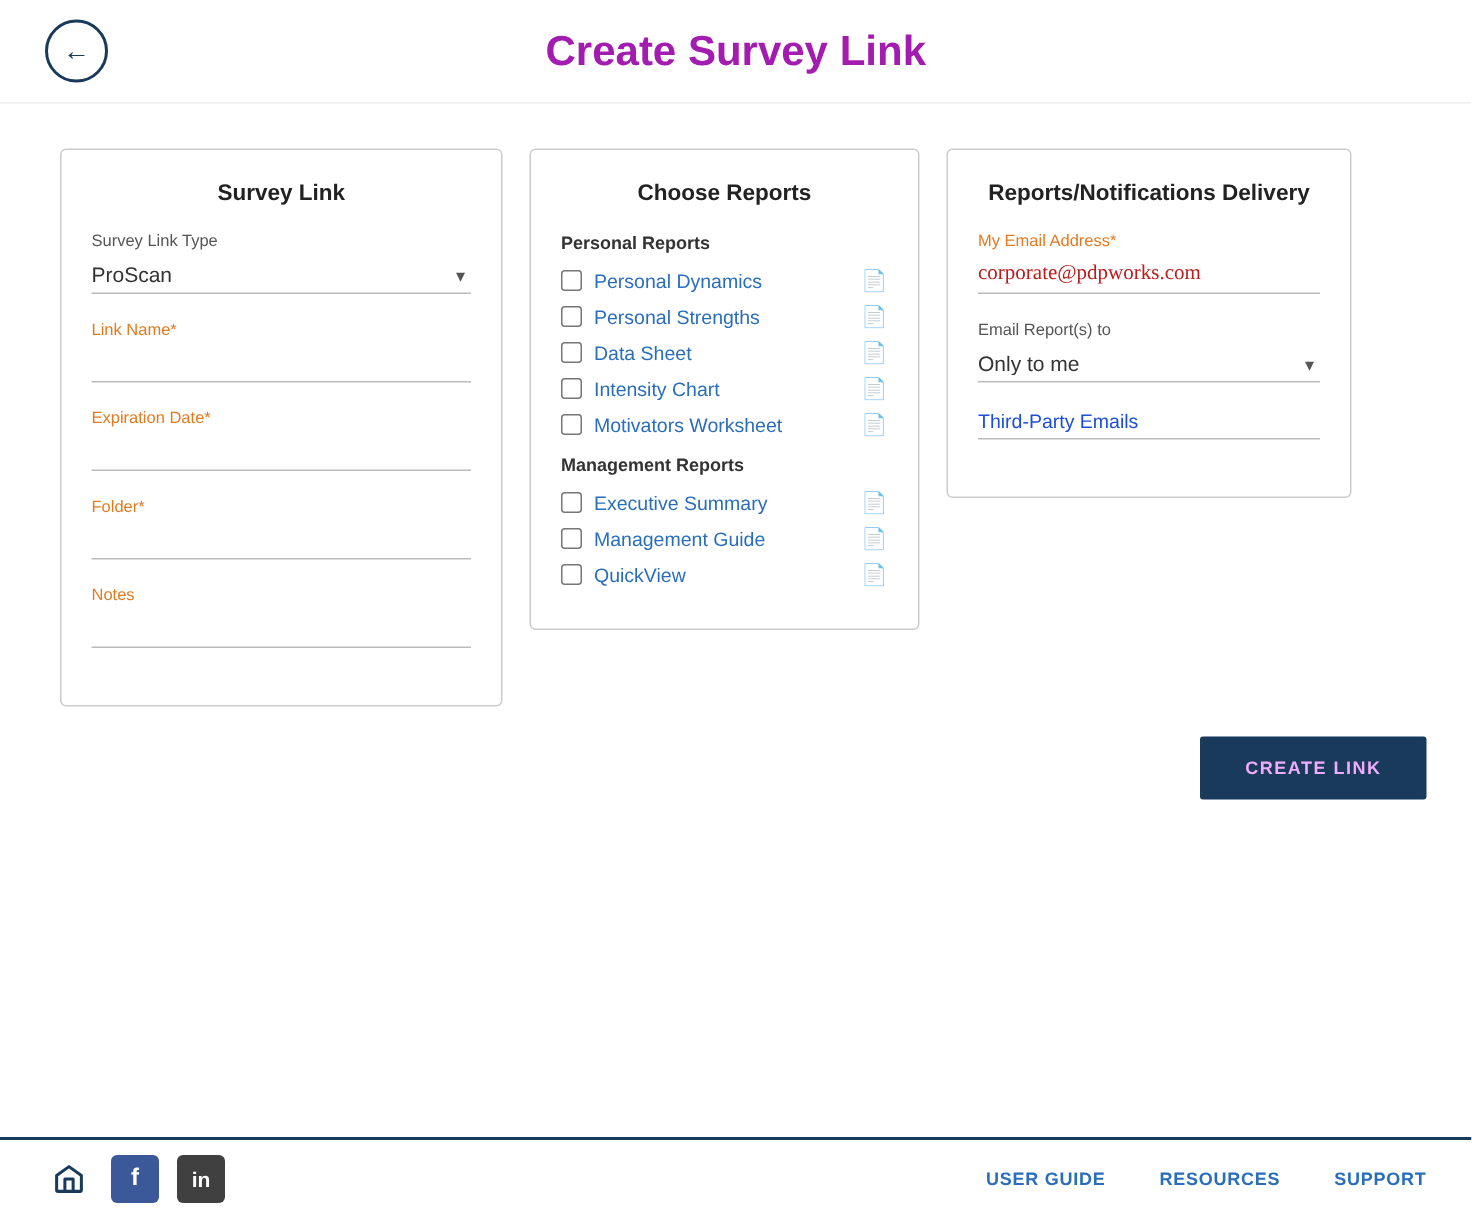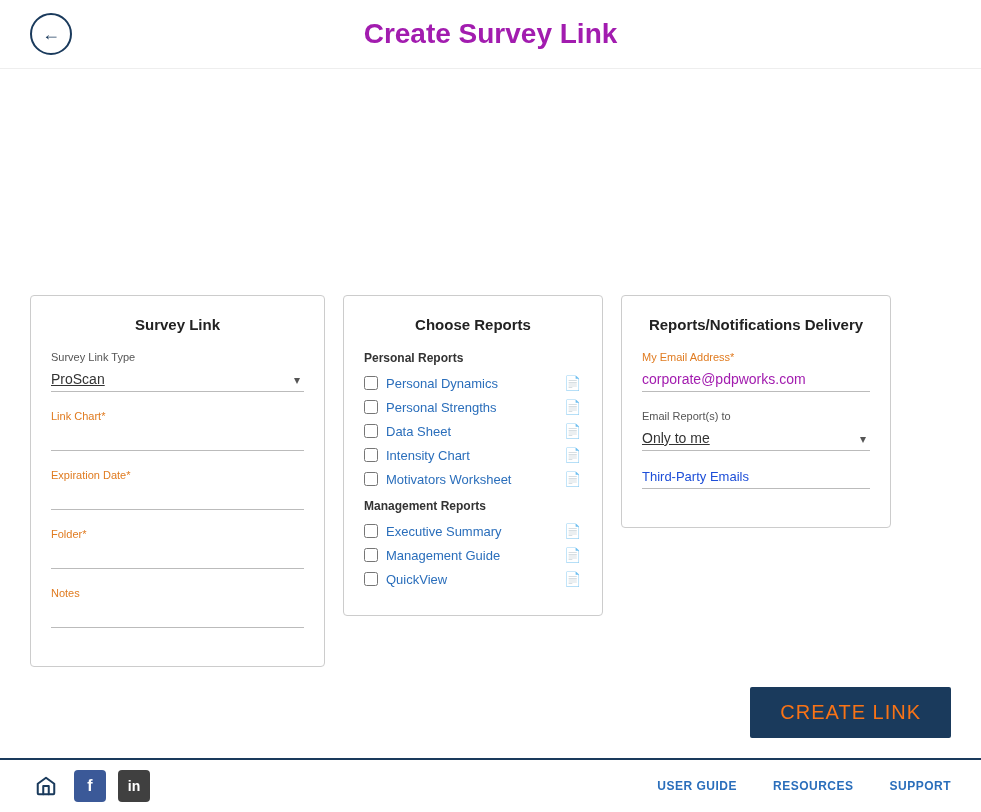--- a/index.html
+++ b/index.html
@@ -36,24 +36,23 @@
       font-weight: bold;
     }
     .page-title {
       font-size: 28px;
       font-weight: bold;
       color: #a21caf;
     }
     
     .main-content {
       flex: 1;
-      padding: 30px 30px 20px 30px;
+      padding: 30px 30px 20px 40px;
       display: flex;
       flex-direction: column;
-      justify-content: flex-end;
     }
     .cards-row {
       display: flex;
       gap: 18px;
       align-items: flex-start;
     }
     
     .card {
       border: 1px solid #ccc;
       border-radius: 4px;
@@ -103,21 +102,20 @@
       border: none;
       border-bottom: 1px solid #bbb;
       padding: 4px 0;
       font-size: 14px;
       color: #333;
       outline: none;
       background: transparent;
       appearance: none;
       -webkit-appearance: none;
       cursor: pointer;
-      text-decoration: underline;
     }
     .select-wrapper {
       position: relative;
     }
     .select-wrapper::after {
       content: '▾';
       position: absolute;
       right: 4px;
       top: 50%;
       transform: translateY(-50%);
@@ -158,46 +156,47 @@
       font-size: 14px;
       margin-left: 6px;
     }
     .reports-separator {
       margin: 12px 0 10px 0;
     }
 
     
     .email-value {
       font-size: 14px;
-      color: #a21caf;
+      color: #b91c1c;
       padding: 4px 0;
       border-bottom: 1px solid #bbb;
+      font-family: Liberation Serif, serif;
     }
     .third-party-label {
       font-size: 13px;
       color: #1d4ed8;
       display: block;
       margin-bottom: 4px;
       border-bottom: 1px solid #bbb;
       padding-bottom: 4px;
     }
 
     
     .action-row {
       display: flex;
       justify-content: flex-end;
       margin-top: 20px;
     }
     .create-btn {
       background: #1a3a5c;
-      color: #f97316;
+      color: #f0abfc;
       border: none;
       padding: 14px 30px;
-      font-size: 20px;
-      font-weight: normal;
+      font-size: 12px;
+      font-weight: bold;
       letter-spacing: 1px;
       cursor: pointer;
       border-radius: 2px;
     }
 
     
     .footer {
       border-top: 2px solid #1a3a5c;
       padding: 10px 30px;
       display: flex;
@@ -280,21 +279,21 @@
         <label class="field-label-dark">Survey Link Type</label>
         <div class="select-wrapper">
           <select class="field-select">
             <option>ProScan</option>
             <option>Other</option>
           </select>
         </div>
       </div>
 
       <div class="field-group">
-        <label class="field-label">Link Chart*</label>
+        <label class="field-label">Link Name*</label>
         <input class="field-input" type="text" value="" style="">
       </div>
 
       <div class="field-group">
         <label class="field-label">Expiration Date*</label>
         <input class="field-input" type="text" value="" style="">
       </div>
 
       <div class="field-group">
         <label class="field-label">Folder*</label>

